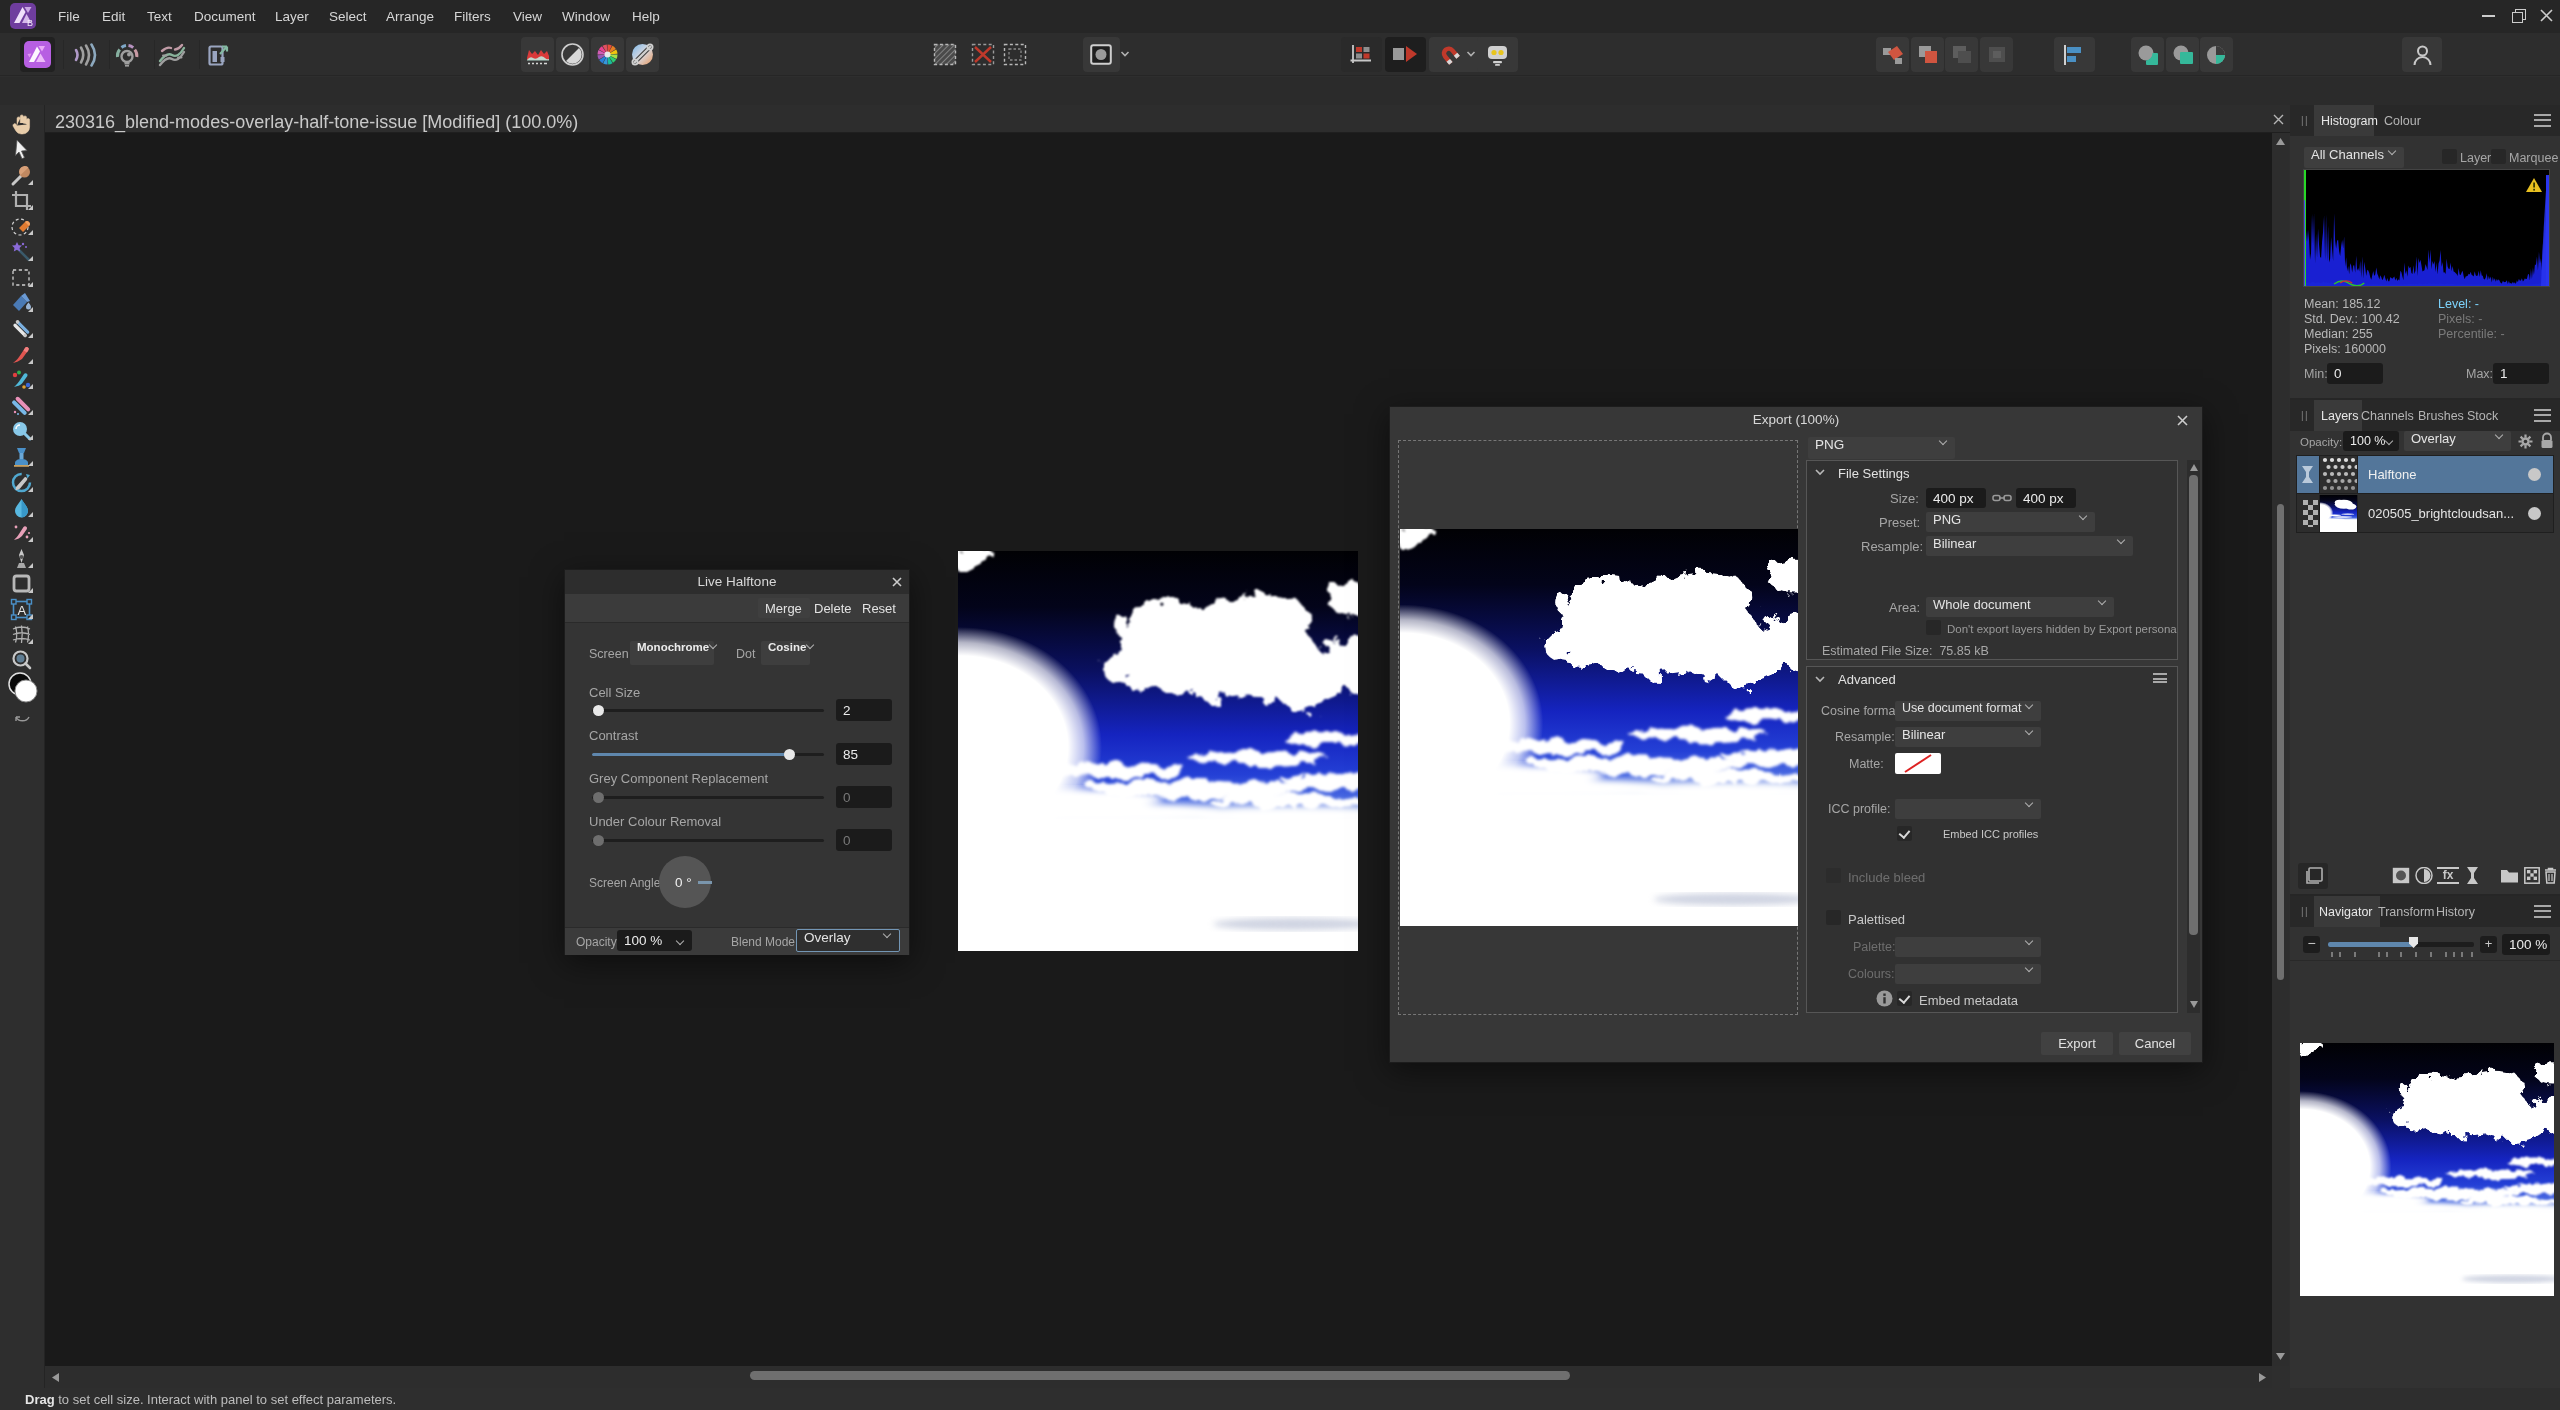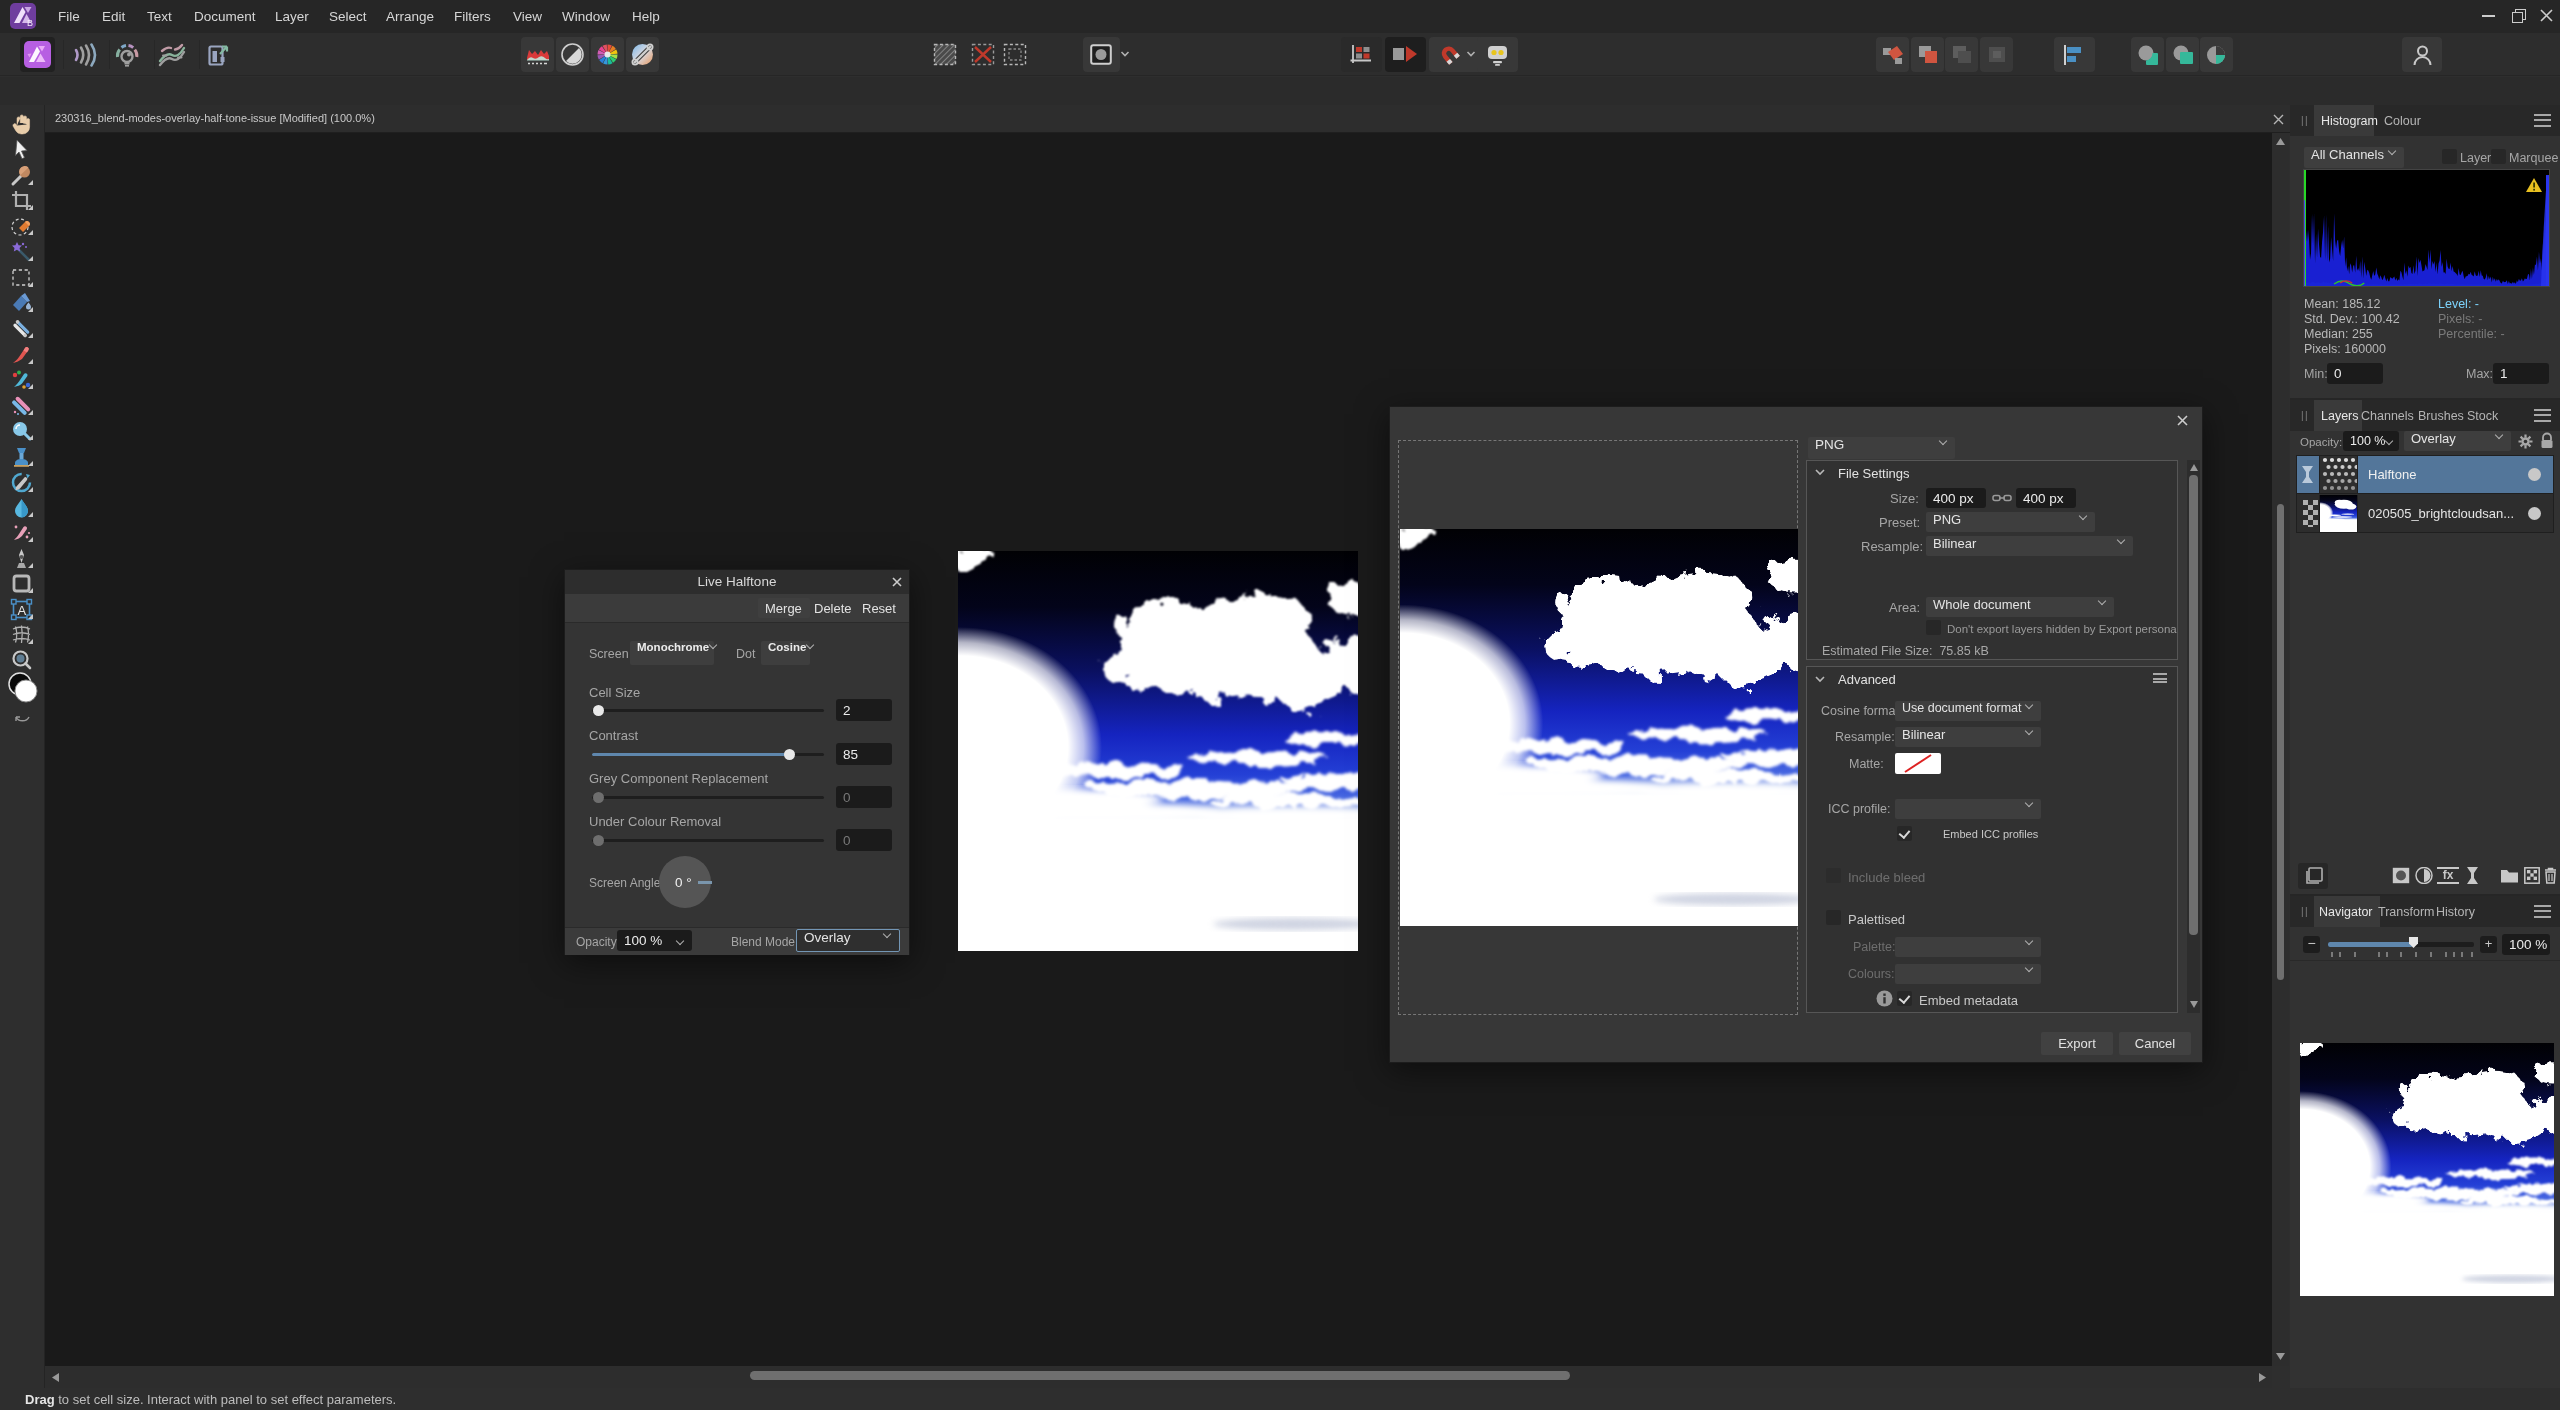--- a/index.html
+++ b/index.html
@@ -328,21 +328,21 @@
       <path d="M11 11 L20 11 A9 9 0 0 1 11 20 Z" fill="#35b89a"></path>
     </svg>
     <div class="tbtn" style="left:2402px;width:40px"></div>
     <svg class="abs" style="left:2412px;top:11px" width="21" height="22">
       <circle cx="10.5" cy="7" r="4.5" fill="none" stroke="#c8c8c8" stroke-width="2"></circle>
       <path d="M2.5 21 a8 8 0 0 1 16 0" fill="none" stroke="#c8c8c8" stroke-width="2"></path>
     </svg>
   </div>
 <div class="strip2"></div>
 <div class="tabbar">
-    <span style="position:absolute;left:10px;top:7px;font-size:11px;color:#c9c9c9">230316_blend-modes-overlay-half-tone-issue [Modified] (100.0%)</span>
+    <span style="position:absolute;left:10px;top:7px;font-size:18px;color:#c9c9c9">230316_blend-modes-overlay-half-tone-issue [Modified] (100.0%)</span>
     <svg class="abs" style="left:2228px;top:9px" width="11" height="11">
       <path d="M1 1 L10 10 M10 1 L1 10" stroke="#b5b5b5" stroke-width="1.4"></path>
     </svg>
   </div>
 <div class="lefttools">
     <svg class="abs" style="left:10px;top:8px" width="23" height="23" viewBox="0 0 23 23">
       <path d="M7 12 V5.5 a1.6 1.6 0 0 1 3.2 0 M10.2 10 V3.5 a1.6 1.6 0 0 1 3.2 0 V10 M13.4 10.5 V4.5 a1.6 1.6 0 0 1 3.2 0 V11 M16.6 11.5 V7 a1.5 1.5 0 0 1 3 0 V14 a7 7 0 0 1-7 7 h-1.5 a6 6 0 0 1-5-2.8 L3 13 a1.8 1.8 0 0 1 3-1.8 l1 1.4" fill="#e8cdaa" stroke="#e8cdaa" stroke-width="0.5"></path>
     </svg>
     <svg class="abs" style="left:10px;top:33px" width="23" height="23" viewBox="0 0 23 23">
       <path d="M7 2 L17 12.5 L11.5 13 L14.5 19.5 L12 20.7 L9 14 L5.5 17.5 Z" fill="#f0f0f0" stroke="#555" stroke-width="0.8"></path>
@@ -556,20 +556,21 @@
     <div class="abs" style="left:94px;top:286px;width:52px;height:52px;border-radius:50%;background:#555555"></div>
     <div class="txt" style="left:110px;top:305px;font-size:13.5px;color:#f0f0f0">0 °</div>
     <div class="abs" style="left:133px;top:311px;width:14px;height:2.5px;background:#7a96ad"></div>
     <div class="abs" style="left:0;top:357px;width:344px;height:28px;background:#3b3b3b;border-top:1px solid #2a2a2a"></div>
     <div class="lbl" style="left:11px;top:365px;font-size:12px">Opacity:</div>
     <div class="inp" style="left:52px;top:360px;width:75px;height:21px">100 %<span class="chev" style="margin-left:auto"></span></div>
     <div class="lbl" style="left:166px;top:365px;font-size:12px">Blend Mode:</div>
     <div class="ddl" style="left:231px;top:359px;width:104px;height:23px;background:#2f2f2f;border:1px solid #7396b5">Overlay<span class="chev"></span></div>
   </div>
 <div class="dlg" style="left:1389px;top:406px;width:814px;height:657px;background:#373737">
+    <div class="abs" style="left:0;top:0;width:812px;height:26px;text-align:center"><span style="font-size:13.5px;color:#d8d8d8;line-height:26px">Export (100%)</span></div>
     <svg class="abs" style="left:787px;top:8px" width="11" height="11">
       <path d="M1 1 L10 10 M10 1 L1 10" stroke="#cccccc" stroke-width="1.6"></path>
     </svg>
     <div class="abs" style="left:8px;top:33px;width:400px;height:575px;border:1px dashed #777"></div>
     <svg class="abs" style="left:10px;top:122px" width="398" height="397" viewBox="0 0 400 400" preserveAspectRatio="none">
       <rect width="400" height="400" fill="url(#sky)"></rect>
       <ellipse cx="2" cy="196" rx="142" ry="120" fill="url(#sun)"></ellipse>
       <ellipse cx="-30" cy="330" rx="150" ry="108" fill="#ffffff" filter="url(#soft5)"></ellipse>
       <g filter="url(#fluff)" fill="#ffffff">
         <ellipse cx="258" cy="100" rx="98" ry="48"></ellipse>

